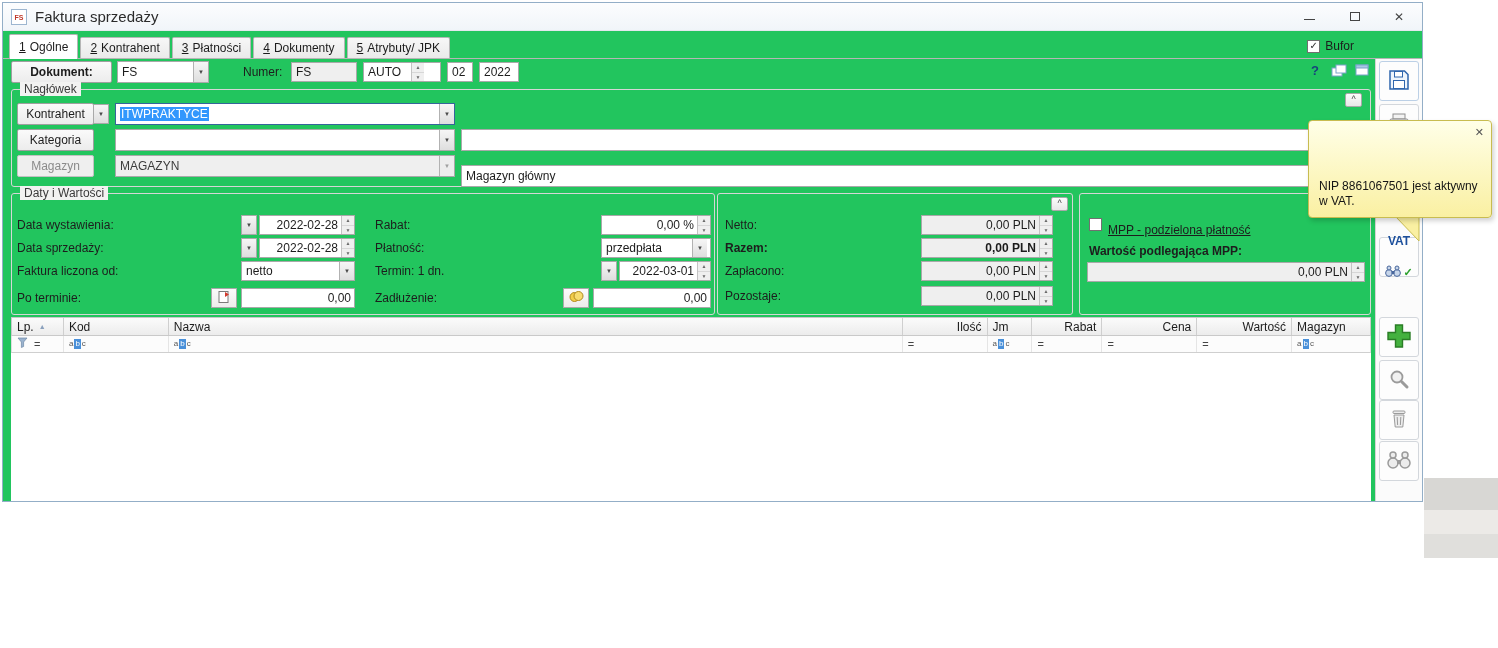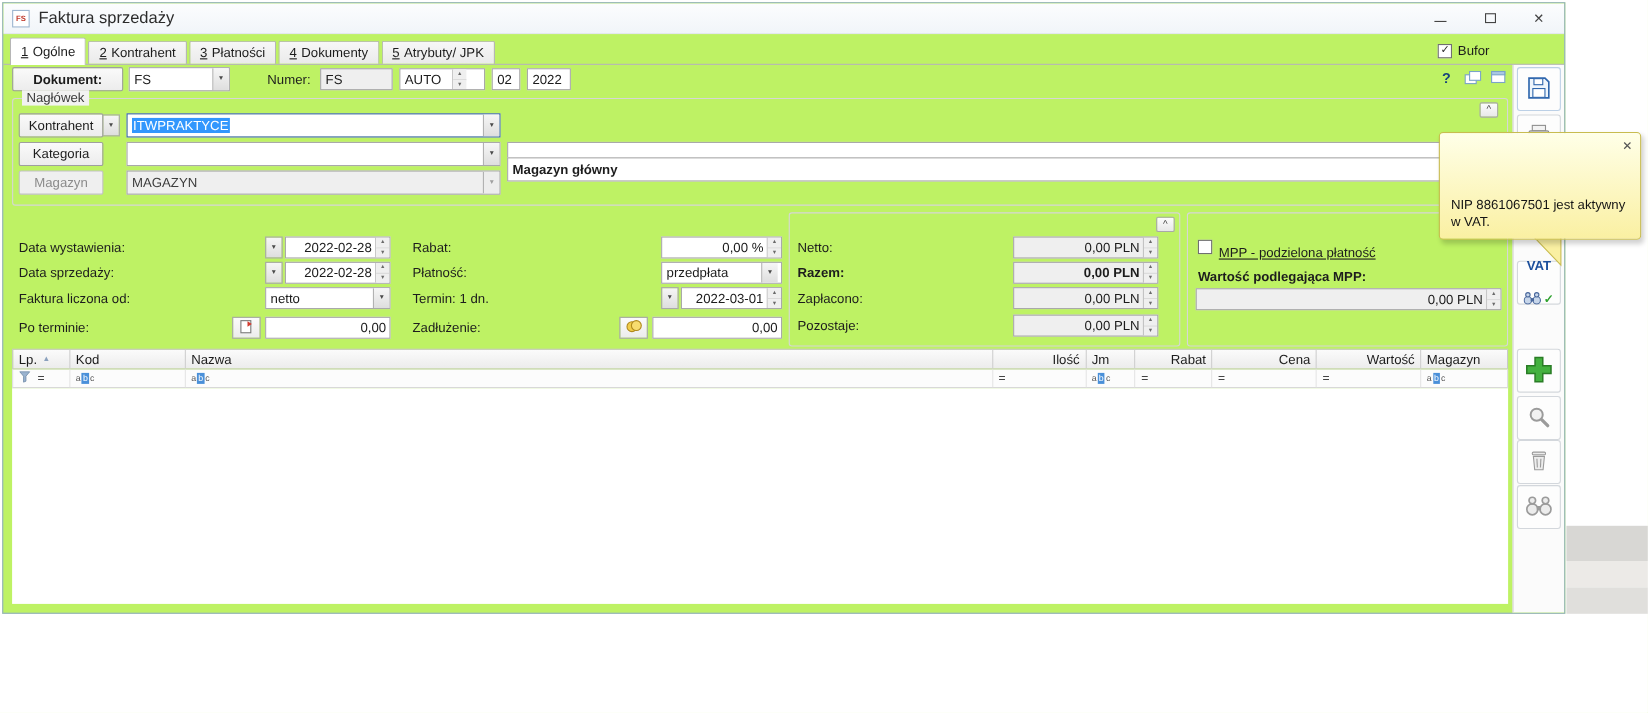--- a/index.html
+++ b/index.html
@@ -1,18 +1,18 @@
 <!DOCTYPE html>
 <html><head>
 <meta charset="utf-8">
 <style>
   *{margin:0;padding:0;box-sizing:border-box;}
   html,body{width:1498px;height:648px;background:#fff;font-family:"Liberation Sans",sans-serif;font-size:12px;color:#1c1c1c;overflow:hidden;}
   .abs{position:absolute;}
-  .window{position:absolute;left:2px;top:2px;width:1421px;height:556px;background:#bef264;border:1px solid #93aec7;overflow:hidden;z-index:1;}
+  .window{position:absolute;left:2px;top:2px;width:1421px;height:500px;background:#22c55e;border:1px solid #93aec7;overflow:hidden;z-index:1;}
   .titlebar{position:absolute;left:0;top:0;width:100%;height:28px;background:linear-gradient(#fcfdfe,#f1f5f9);border-bottom:1px solid #e4e8ed;}
   .app-icon{position:absolute;left:8px;top:6px;width:16px;height:16px;background:#fff;border:1px solid #9db6d0;font-size:7px;font-weight:bold;color:#c0392b;display:flex;align-items:center;justify-content:center;}
   .wtitle{position:absolute;left:32px;top:5px;font-size:15px;color:#2b2b2b;white-space:nowrap;}
   .wbtn{position:absolute;top:0;width:42px;height:27px;display:flex;align-items:center;justify-content:center;color:#444;cursor:default;}
   .minbar{display:block;width:11px;height:1px;background:#444;margin-top:6px;}
   .maxbox{display:block;width:10px;height:9px;border:1px solid #444;}
   .tabstrip{position:absolute;left:0;top:30px;width:1419px;height:26px;border-bottom:1px solid #b6b6b6;display:flex;align-items:flex-end;padding-left:6px;}
   .tab{display:flex;align-items:center;height:21px;padding:0 9px;margin-right:2px;background:linear-gradient(#f7f7f7,#eaeaea);border:1px solid #b6b6b6;border-bottom:none;border-radius:2px 2px 0 0;white-space:nowrap;}
   .tab.active{background:#fff;height:25px;margin-bottom:-1px;z-index:2;}
   .tab .mn{text-decoration:underline;margin-right:4px;}
@@ -172,24 +172,27 @@
       <span class="val"></span>
     </div>
 
   <div class="btn disb" style="left:14px;top:152px;width:77px;height:22px;">
       <span>Magazyn</span>
     </div>
   <div class="tb gray" style="left:112px;top:152px;width:340px;height:22px;padding-right:0;color:#3c3c3c;">
     <span class="val">MAGAZYN</span>
     <span class="dd disd">▼</span>
   </div>
-  <div class="tb" style="left:458px;top:140px;width:904px;height:22px;font-weight:bold;">
+  <div class="tb" style="left:458px;top:162px;width:904px;height:22px;">
       <span class="val">Magazyn główny</span>
     </div>
 
+  <div class="gb" style="left:8px;top:190px;width:704px;height:122px;">
+    <span class="legend">Daty i Wartości</span>
+  </div>
 
   <div class="lbl" style="left:14px;top:215px;">Data wystawienia:</div>
   <div class="ddbtn" style="left:238px;top:212px;">
       <span>▼</span>
     </div>
   <div class="tb r" style="left:256px;top:212px;width:96px;padding-right:0;">
     <span class="val">2022-02-28</span>
     <span class="spin">
         <span class="su">▲</span>
         <span class="sd">▼</span>

